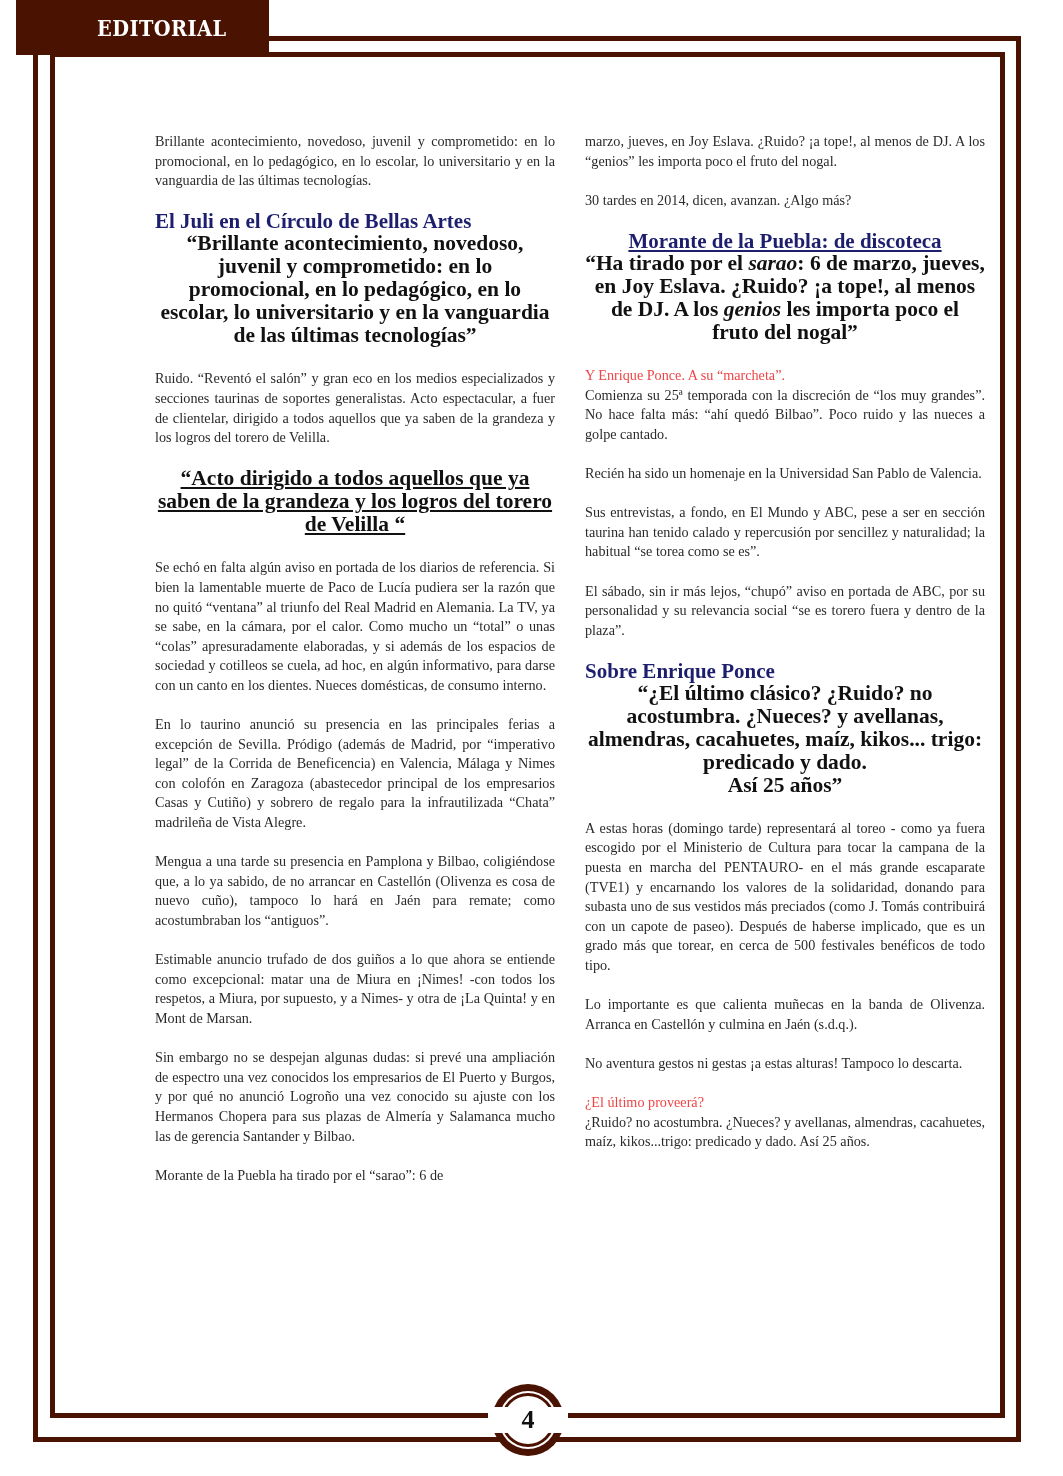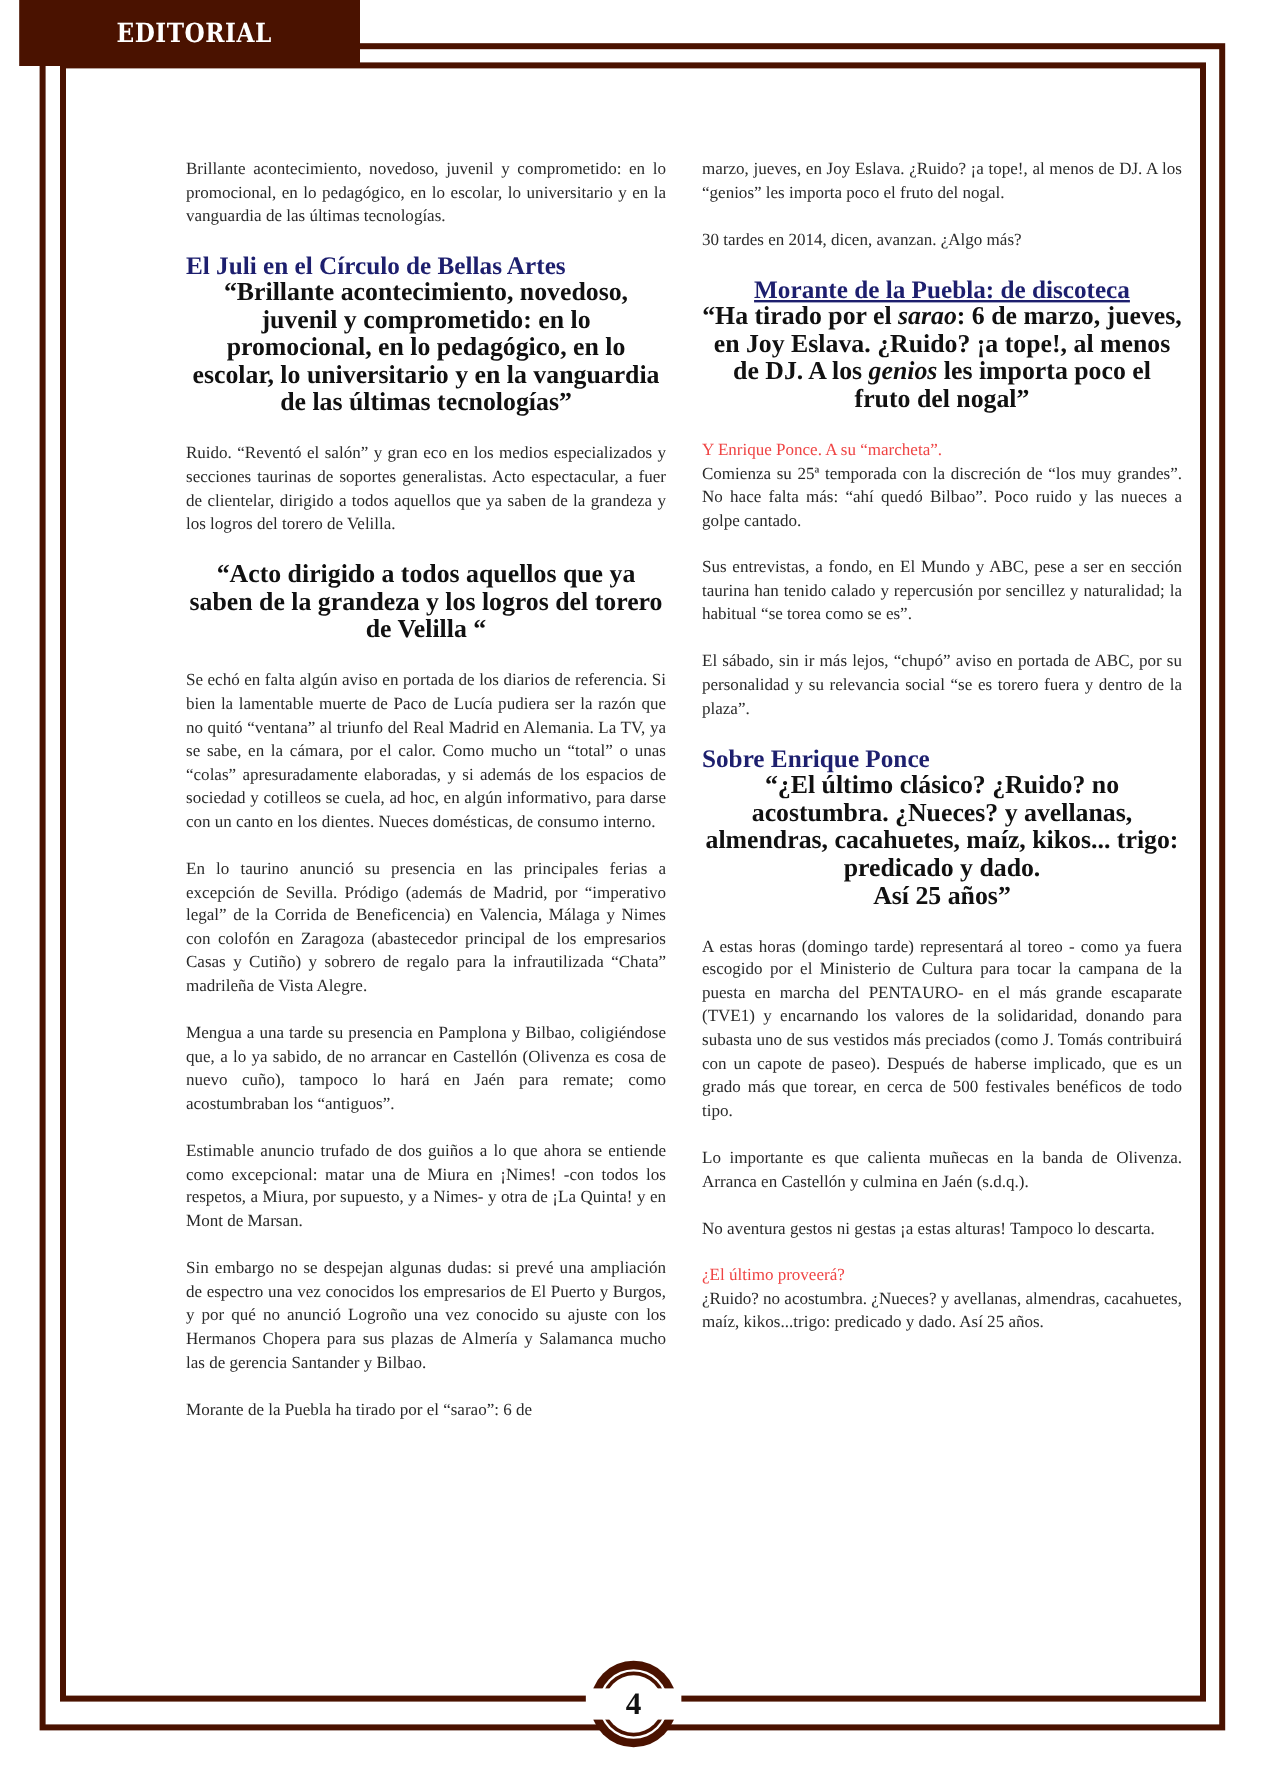--- a/index.html
+++ b/index.html
@@ -2,31 +2,31 @@
 <html><head>
 <meta charset="utf-8">
 <style>
   html, body { margin:0; padding:0; }
   body { width:1063px; height:1476px; position:relative; background:#ffffff; overflow:hidden;
          font-family:"Liberation Serif", "DejaVu Serif", serif; color:#2a2a2a; }
   .frame-outer { position:absolute; left:33px; top:36px; width:988px; height:1406px;
                  border:5px solid #4a1200; box-sizing:border-box; }
   .frame-inner { position:absolute; left:50px; top:52px; width:955px; height:1366px;
                  border:5px solid #4a1200; box-sizing:border-box; }
-  .header-tab { position:absolute; left:16px; top:0; width:284px; height:55px; background:#4a1200;
+  .header-tab { position:absolute; left:16px; top:0; width:253px; height:55px; background:#4a1200;
                 display:flex; align-items:center; justify-content:flex-start;text-align:center; }
   .header-tab span { color:#ffffff; font-family:"DejaVu Serif", serif; font-weight:bold;
                      font-size:22px; letter-spacing:0.5px; margin-left:81px; transform:scaleX(0.88); transform-origin:left center; display:inline-block; }
   .col { position:absolute; top:132px; width:400px; font-size:14.2px; line-height:19.6px;margin-left:38px; }
   .col.left { left:117px; }
   .col.right { left:547px; }
   p { margin:0 0 19.6px 0; text-align:justify; }
   .section-head { color:#1d1f6e; font-weight:bold; font-size:21px; line-height:22px; margin:0; }
   .pull { font-weight:bold; color:#111; font-size:21.5px; line-height:23px; text-align:center; margin:0 0 22px 0; }
-  .pull.standalone { margin-top:4px; }
+  .pull.standalone { margin-top:4px;text-decoration:underline; }
   .bold-line { font-weight:normal; color:#ef4444; margin:0; }
   .page-badge { position:absolute; left:488px; top:1380px; width:80px; height:80px; }
   .page-num { position:absolute; left:488px; top:1380px; width:80px; height:80px; display:flex;
               align-items:center; justify-content:center; font-weight:bold; font-size:26px; color:#111; }
 </style>
 </head>
 <body>
 
 <div class="frame-outer"></div>
 <div class="frame-inner"></div>
@@ -49,20 +49,21 @@
   <p>Morante de la Puebla ha tirado por el “sarao”: 6 de</p>
 </div>
 
 <div class="col right">
   <p>marzo, jueves, en Joy Eslava. ¿Ruido? ¡a tope!, al menos de DJ. A los “genios” les importa poco el fruto del nogal.</p>
   <p>30 tardes en 2014, dicen, avanzan. ¿Algo más?</p>
   <h2 class="section-head" style="text-align:center;text-decoration:underline;">Morante de la Puebla: de discoteca</h2>
   <div class="pull"><span>“Ha tirado por el </span><em>sarao</em><span>: 6 de marzo, jueves, en Joy Eslava. ¿Ruido? ¡a tope!, al menos de DJ. A los </span><em>genios</em><span> les importa poco el fruto del nogal”</span></div>
   <div class="bold-line">Y Enrique Ponce. A su “marcheta”.</div>
   <p>Comienza su 25ª temporada con la discreción de “los muy grandes”. No hace falta más: “ahí quedó Bilbao”. Poco ruido y las nueces a golpe cantado.</p>
+  <p>Recién ha sido un homenaje en la Universidad San Pablo de Valencia.</p>
   <p>Sus entrevistas, a fondo, en El Mundo y ABC, pese a ser en sección taurina han tenido calado y repercusión por sencillez y naturalidad; la habitual “se torea como se es”.</p>
   <p>El sábado, sin ir más lejos, “chupó” aviso en portada de ABC, por su personalidad y su relevancia social “se es torero fuera y dentro de la plaza”.</p>
   <h2 class="section-head">Sobre Enrique Ponce</h2>
   <div class="pull">
     <div>“¿El último clásico? ¿Ruido? no acostumbra. ¿Nueces? y avellanas, almendras, cacahuetes, maíz, kikos... trigo: predicado y dado.</div>
     <div>Así 25 años”</div>
   </div>
   <p>A estas horas (domingo tarde) representará al toreo - como ya fuera escogido por el Ministerio de Cultura para tocar la campana de la puesta en marcha del PENTAURO- en el más grande escaparate (TVE1) y encarnando los valores de la solidaridad, donando para subasta uno de sus vestidos más preciados (como J. Tomás contribuirá con un capote de paseo). Después de haberse implicado, que es un grado más que torear, en cerca de 500 festivales benéficos de todo tipo.</p>
   <p>Lo importante es que calienta muñecas en la banda de Olivenza. Arranca en Castellón y culmina en Jaén (s.d.q.).</p>
   <p>No aventura gestos ni gestas ¡a estas alturas! Tampoco lo descarta.</p>

